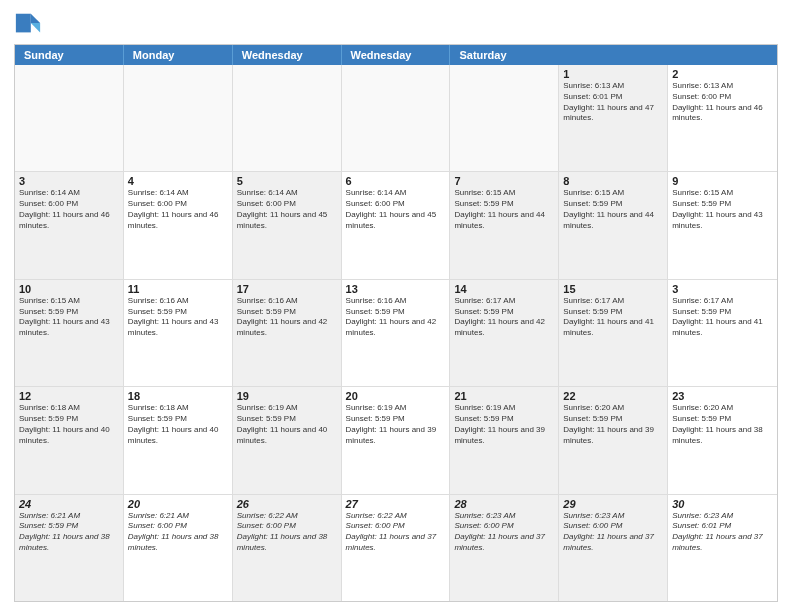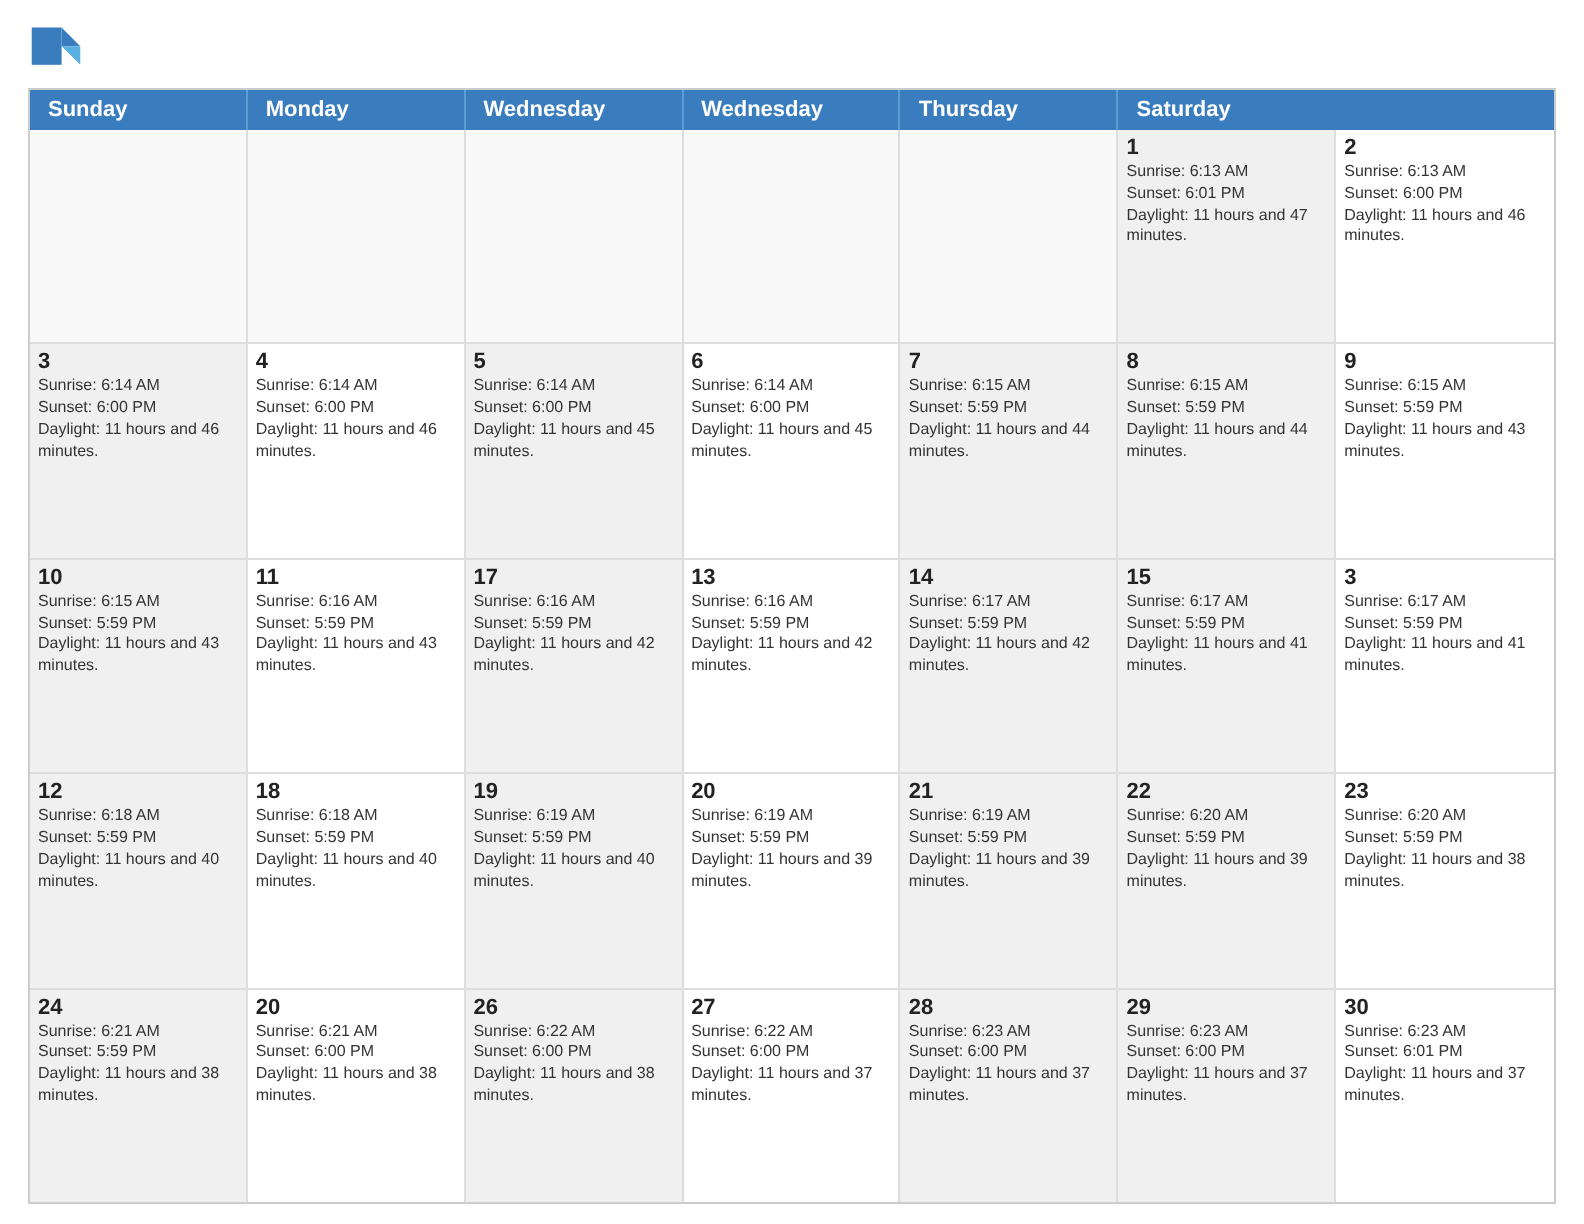--- a/index.html
+++ b/index.html
@@ -78,21 +78,21 @@
       flex: 1;
       display: flex;
       flex-direction: column;
     }
     .cal-row {
       display: grid;
       grid-template-columns: repeat(7, 1fr);
       flex: 1;
       border-bottom: 1px solid #ddd;
     }
-    .cal-row:last-child { border-bottom: none; }
+    .cal-row:last-child { border-bottom: none; font-style: italic; }
     .cal-cell {
       border-right: 1px solid #ddd;
       padding: 3px 4px;
       font-size: 8.5px;
       color: #333;
       vertical-align: top;
       background: #fff;
     }
     .cal-cell:last-child { border-right: none; }
     .cal-cell.empty { background: #f9f9f9; }
@@ -130,21 +130,20 @@
       <h2></h2>
     </div>
   </div>
 
   <div class="calendar">
     <div class="cal-header" id="cal-header">
         <div class="cal-header-cell">Sunday</div>
         <div class="cal-header-cell">Monday</div>
         <div class="cal-header-cell">Wednesday</div>
         <div class="cal-header-cell">Wednesday</div>
-        <div class="cal-header-cell">Thursday</div>
         <div class="cal-header-cell">Saturday</div>
       </div>
     <div class="cal-body" id="cal-body">
         <div class="cal-row">
           <div class="cal-cell empty"></div>
           <div class="cal-cell empty"></div>
           <div class="cal-cell empty"></div>
           <div class="cal-cell empty"></div>
           <div class="cal-cell empty"></div>
           <div class="cal-cell shaded">

